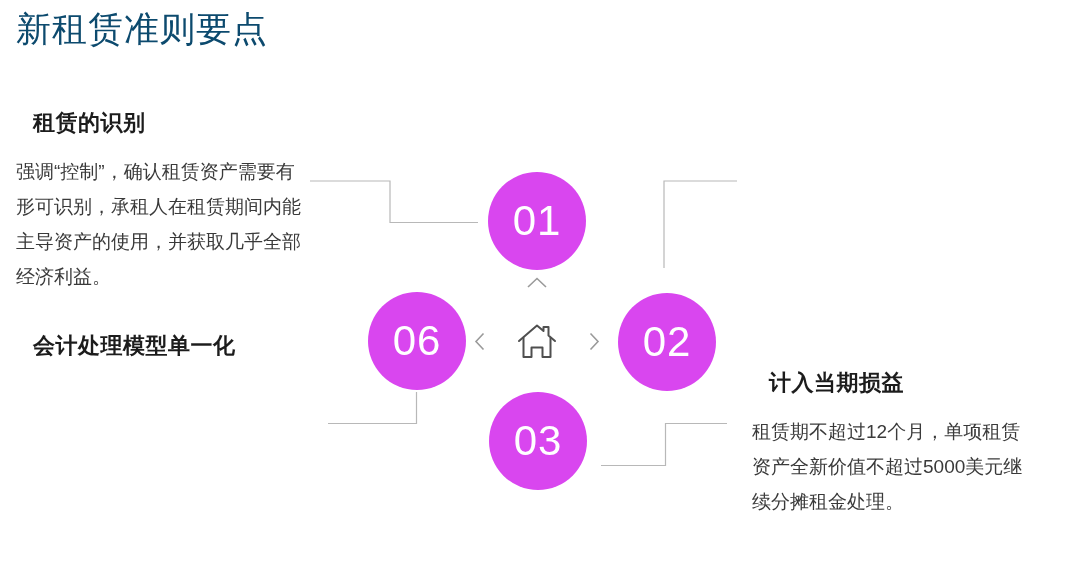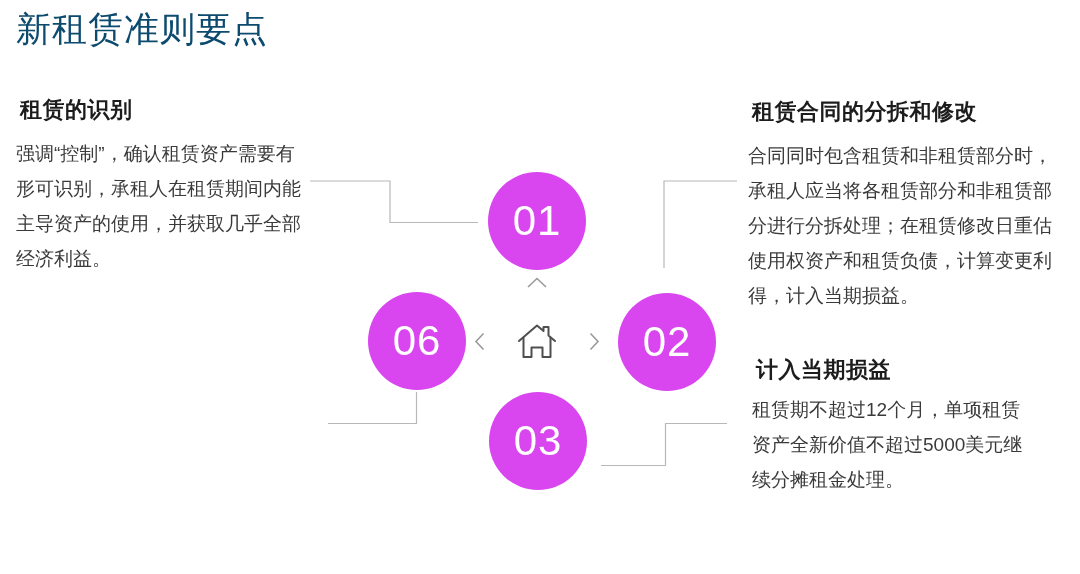--- a/index.html
+++ b/index.html
@@ -16,21 +16,21 @@
     left: 16px;
     top: 6px;
     margin: 0;
     font-size: 35px;
     font-weight: 400;
     letter-spacing: 1px;
     color: #0c4a6e;
   }
   .sec { position: absolute; }
   .sec h2 {
-    margin: 4px;
+    margin: 17px;
     font-size: 22px;
     line-height: 28px;
     font-weight: 700;
     letter-spacing: 0.5px;
     color: #1c1c1c;
   }
   .sec p {
     margin: 0;
     font-size: 19px;
     line-height: 35px;
@@ -88,31 +88,28 @@
       <path d="M519 341 L537 325.5 L543.5 331 L543.5 327 L548.5 327 L548.5 335.5 L555 341"></path>
       <path d="M523.5 338 L523.5 357 L531.5 357 L531.5 347.5 L542.5 347.5 L542.5 357 L550.5 357 L550.5 338"></path>
     </g>
   </svg>
 
   <section class="sec s1">
     <h2>租赁的识别</h2>
     <p>强调“控制”，确认租赁资产需要有形可识别，承租人在租赁期间内能主导资产的使用，并获取几乎全部经济利益。</p>
   </section>
 
-  <section class="sec s2">
-    <h2>租赁合同的分拆和修改</h2>
-    <p>合同同时包含租赁和非租赁部分时，承租人应当将各租赁部分和非租赁部分进行分拆处理；在租赁修改日重估使用权资产和租赁负债，计算变更利得，计入当期损益。</p>
-  </section>
 
   <section class="sec s3">
     <h2>计入当期损益</h2>
     <p>租赁期不超过12个月，单项租赁资产全新价值不超过5000美元继续分摊租金处理。</p>
   </section>
 
   <section class="sec s4">
+    <h2>会计处理模型单一化</h2>
   </section>
 
   <div class="circle c01">
     <span>01</span>
   </div>
   <div class="circle c02">
     <span>02</span>
   </div>
   <div class="circle c03">
     <span>03</span>

